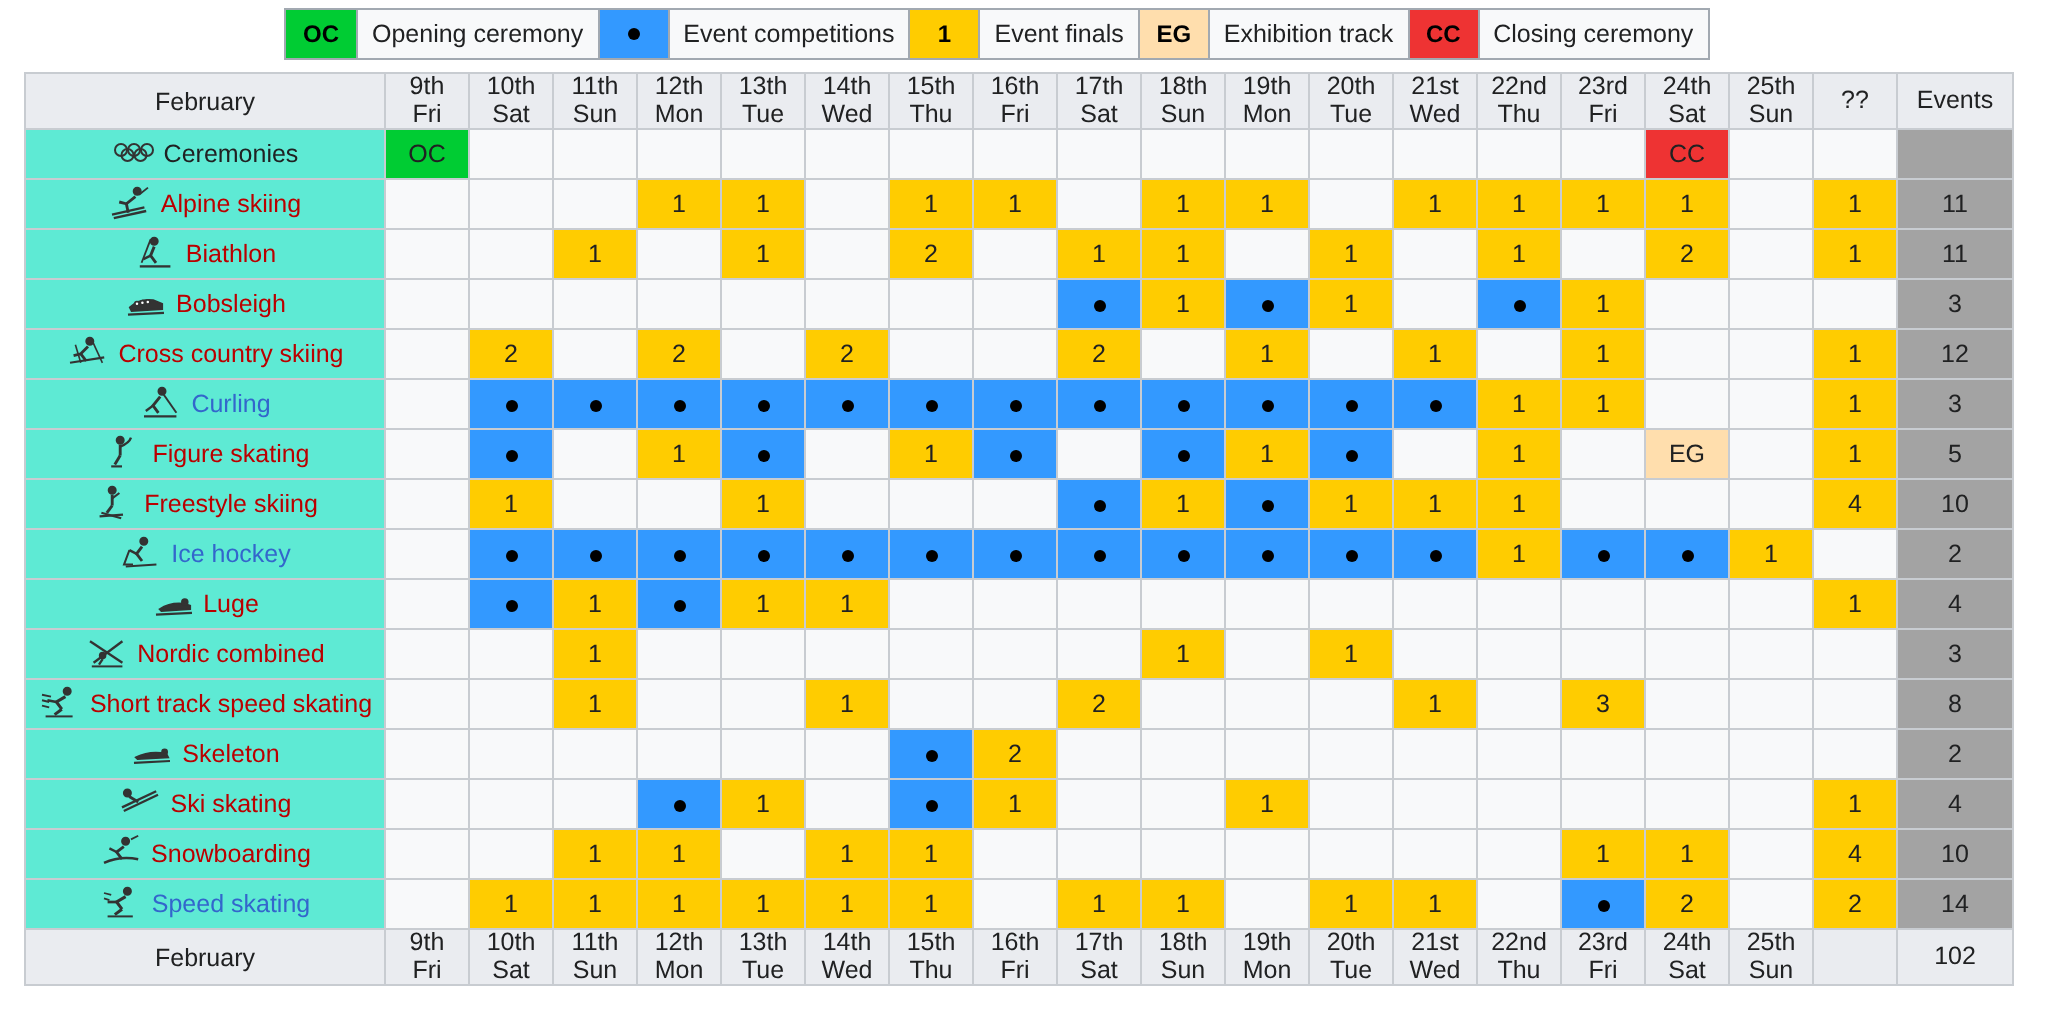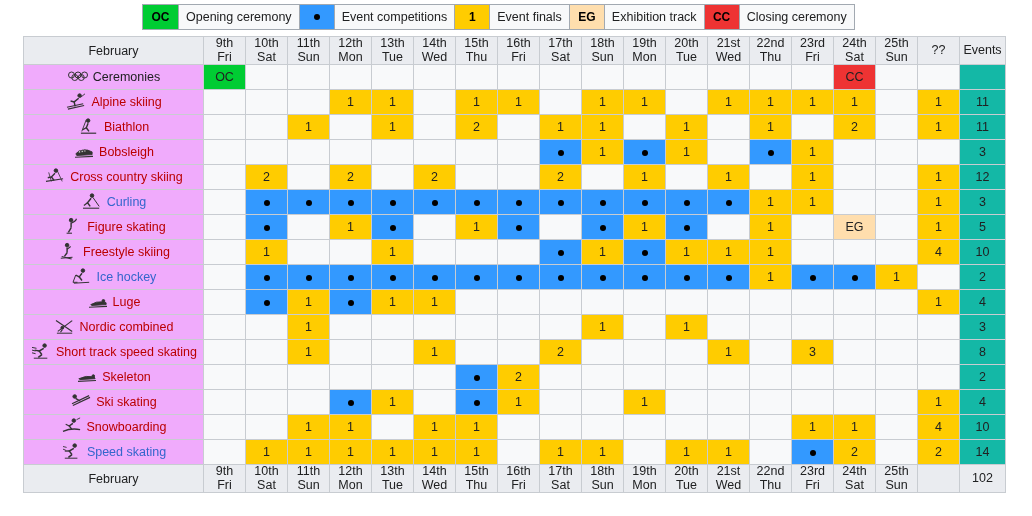--- a/index.html
+++ b/index.html
@@ -50,21 +50,21 @@
   .dotmark {
     display: inline-block;
     width: 6px; height: 6px;
     border-radius: 50%;
     background: #000;
   }
 
   
   #sched {
     position: absolute;
-    left: 23px; top: 36px;
+    left: 12px; top: 36px;
     border-collapse: collapse;
     border: 1px solid #a2a9b1;
     background: #f8f9fa;
     table-layout: fixed;
   }
   #sched td, #sched th {
     border: 1px solid #c8ccd1;
     padding: 0;
     font-size: 12.5px;
     font-weight: normal;
@@ -73,21 +73,21 @@
     vertical-align: middle;
     height: 25px;
   }
   thead th, tfoot td {
     background: #eaecf0;
     font-weight: bold;
   }
   .col-month { width: 180px; }
   .col-day   { width: 42px; margin-left: 10px; }
   .col-unk   { width: 42px; }
-  .col-ev    { width: 46px; margin-top: 36px; }
+  .col-ev    { width: 58px; margin-top: 36px; }
 
   .monthhead {
     font-weight: bold;
     font-size: 13px;
     text-align: center;
     height: 32px;
     background: #eaecf0;
   }
   .dayhead {
     height: 32px;
@@ -95,21 +95,21 @@
     font-size: 12px;
     font-weight: bold;
     background: #eaecf0;
   }
   .dayhead span { display: block; }
 
   .sportcell {
     text-align: left;
     padding: 0 4px 0 5px;
     height: 25px;
-    background: #f0abfc;
+    background: #5eead4;
     white-space: nowrap;
   }
   .sportcell .ico {
     display: inline-block;
     width: 22px; height: 18px;
     vertical-align: middle;
     margin-right: 4px;
     position: relative;
     top: -1px;
   }
@@ -121,21 +121,21 @@
   .lnk-red  { color: #ba0000; }
   .lnk-blue { color: #3366cc; }
   .lnk-dark { color: #202122; }
 
   td.c-empty { background: #f8f9fa; }
   td.c-final { background: #ffcc00; font-weight: bold; color: #000; }
   td.c-comp  { background: #3399ff; }
   td.c-gala  { background: #ffdead; font-weight: bold; font-size: 11.5px; }
   td.c-oc    { background: #00cc33; font-weight: bold; font-size: 11.5px; }
   td.c-cc    { background: #ee3333; font-weight: bold; font-size: 11.5px; }
-  td.c-tot   { background: #14b8a6; font-weight: bold; margin-top: 16px; }
+  td.c-tot   { background: #a3a3a3; font-weight: bold; margin-top: 16px; }
   td.c-comp .dotmark { width: 6px; height: 6px; }
 </style>
 </head>
 <body>
 
 <div id="root">
 
   <div id="legend">
       <div class="legend-pair">
         <div class="legend-key k-oc">OC</div>

